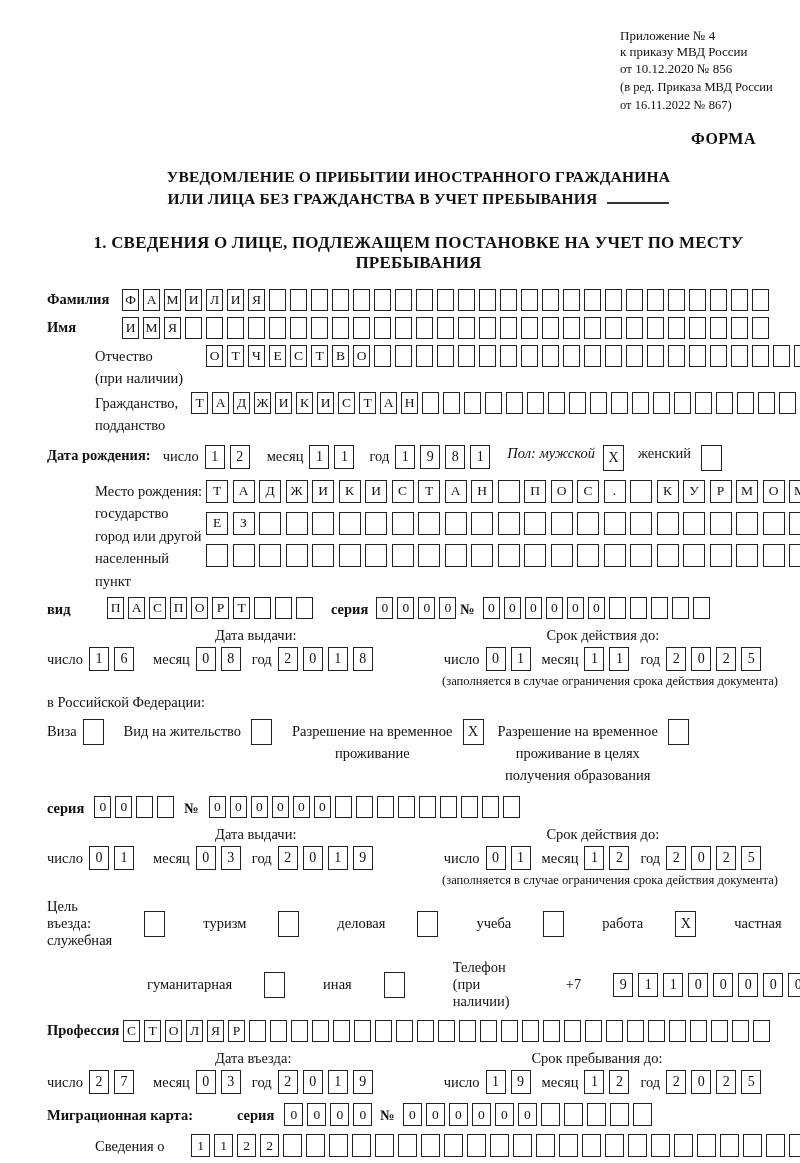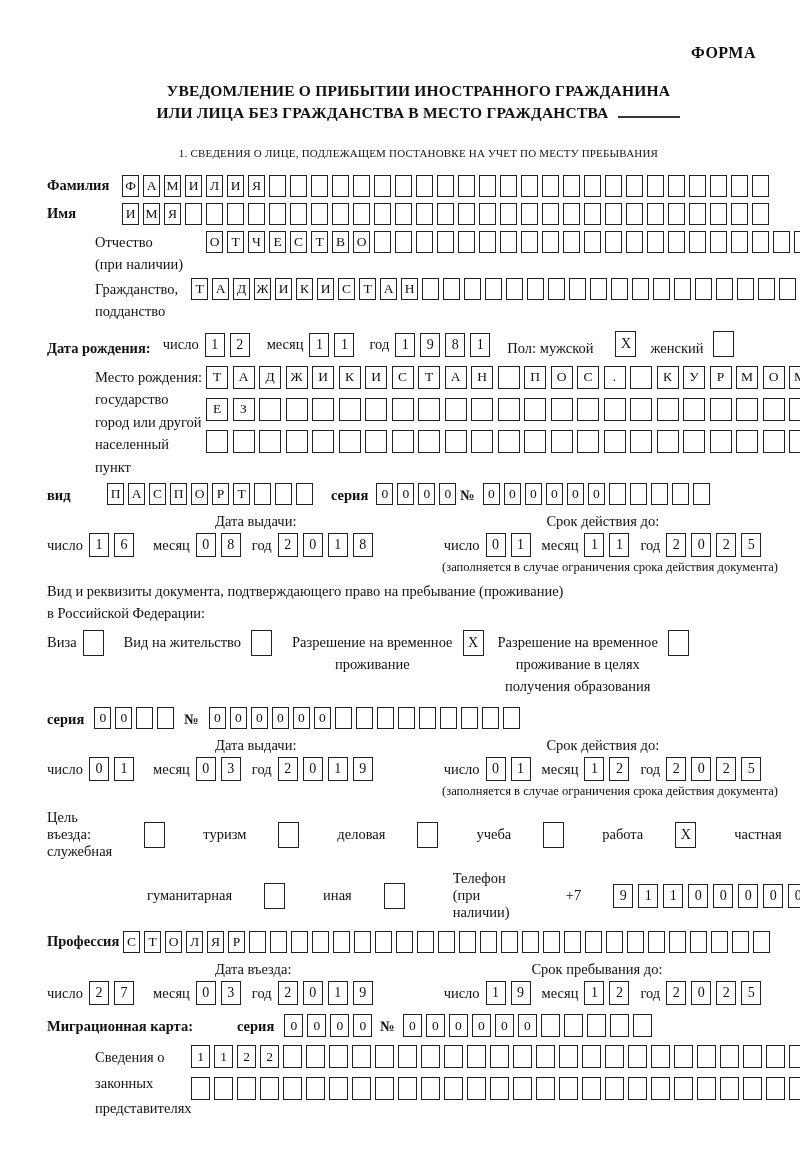--- a/index.html
+++ b/index.html
@@ -11,21 +11,21 @@
   }
   .page { padding:28px 10px 0 47px; width:800px; }
 
   .appendix { margin-left:573px; width:175px; line-height:1.25; font-size:13px; }
   .appendix .ed { font-size:12.5px; margin-top:3px; }
   .forma { text-align:right; padding-right:34px; font-weight:bold; margin-top:16px; font-size:16px; letter-spacing:.5px; }
 
   .title { text-align:center; font-weight:bold; font-size:15.5px; margin-top:18px; line-height:1.45; letter-spacing:.2px; }
   .blank-line { display:inline-block; width:62px; border-bottom:2px solid #333; height:14px; margin-left:10px; }
 
-  .section-heading { text-align:center; font-weight:normal; font-size:11px; margin-top:22px; letter-spacing:.2px; }
+  .section-heading { text-align:center; font-weight:bold; font-size:17px; margin-top:22px; letter-spacing:.2px; }
 
   .row { display:flex; align-items:flex-start; margin-top:6px; }
   .boxes { display:inline-flex; flex-wrap:nowrap; }
   .box {
     display:inline-flex; width:17px; height:22px; border:1.5px solid #222;
     margin-right:4px; align-items:center; justify-content:center;
     font-size:13.5px; flex:none;
   }
   .wide .box { width:22px; height:23px; margin-right:4.5px; }
   .mid  .box { width:19px; height:23px; margin-right:4px; }
@@ -34,21 +34,21 @@
 
   .lbl { flex:none; padding-top:2px;font-weight:bold; }
   .lbl-stack { flex:none; line-height:1.55;margin-left:48px; }
   .w75 { width:75px; } .w96 { width:96px; } .w111 { width:111px; } .gap14 { width:14px; flex:none; } .gap20 { width:20px; flex:none; }
 
   .center-bold { text-align:center; font-weight:bold; margin-top:10px; font-size:14.5px; }
 
   .date-header { display:flex; margin-top:8px; }
   .date-header span:first-child { margin-left:168px; }
   .date-header.hdr2 span:last-child { margin-left:240px; }
-  .date-row { display:flex; align-items:flex-end; margin-top:3px; }
+  .date-row { display:flex; align-items:flex-start; margin-top:3px; }
   .date-row .part { display:flex; align-items:center; }
   .date-row .part > span { margin-right:6px; }
   .date-row .right { margin-left:60px; }
   .footnote { text-align:right; font-size:12.6px; padding-right:12px; margin-top:3px; }
 
   .plain-line { margin-top:8px; }
 
   .permit-row { display:flex; align-items:flex-start; margin-top:8px; }
   .permit-row .opt { display:flex; align-items:flex-start; }
   .permit-row .opt-label { text-align:center; line-height:1.5; padding-top:2px; }
@@ -59,27 +59,34 @@
   .purpose-row .checkbox { margin-right:14px; }
 
   .stack-row { display:flex; margin-top:8px; }
   .stack-row .box-rows > .boxes { margin-bottom:9px; display:flex; }
 </style>
 </head>
 <body>
 
 <div class="page">
 
+  <div class="appendix">
+    <div>Приложение № 4</div>
+    <div>к приказу МВД России</div>
+    <div>от 10.12.2020 № 856</div>
+    <div class="ed">(в ред. Приказа МВД России</div>
+    <div class="ed">от 16.11.2022 № 867)</div>
+  </div>
 
   <div class="forma">ФОРМА</div>
 
   <div class="title">
     <div>УВЕДОМЛЕНИЕ О ПРИБЫТИИ ИНОСТРАННОГО ГРАЖДАНИНА</div>
     <div>
-      <span>ИЛИ ЛИЦА БЕЗ ГРАЖДАНСТВА В МЕСТО ГРАЖДАНСТВА</span><span class="blank-line"></span>
+      <span>ИЛИ ЛИЦА БЕЗ ГРАЖДАНСТВА В УЧЕТ ПРЕБЫВАНИЯ</span><span class="blank-line"></span>
     </div>
   </div>
 
   <div class="section-heading">1. СВЕДЕНИЯ О ЛИЦЕ, ПОДЛЕЖАЩЕМ ПОСТАНОВКЕ НА УЧЕТ ПО МЕСТУ ПРЕБЫВАНИЯ</div>
 
   <div class="row" style="margin-top:16px;">
     <span class="lbl w75">Фамилия</span>
     <span class="boxes">
         <span class="box">Ф</span>
         <span class="box">А</span>
@@ -244,21 +251,21 @@
           <span class="box">1</span>
         </span>
       <span style="margin-left:4px;">год</span>
       <span class="boxes">
           <span class="box">1</span>
           <span class="box">9</span>
           <span class="box">8</span>
           <span class="box">1</span>
         </span>
     </div>
-    <span style="margin-left:6px; margin-right:22px;">Пол: мужской</span>
+    <span style="margin-left:6px; margin-right:8px;font-style:italic;">Пол: мужской</span>
     <span class="boxes checkbox">
         <span class="box">X</span>
       </span>
     <span style="margin-left:14px; margin-right:10px;">женский</span>
     <span class="boxes checkbox">
         <span class="box"></span>
       </span>
   </div>
 
   <div class="stack-row" style="margin-top:9px;">
@@ -429,21 +436,20 @@
       <span class="boxes">
           <span class="box">2</span>
           <span class="box">0</span>
           <span class="box">2</span>
           <span class="box">5</span>
         </span>
     </div>
   </div>
   <div class="footnote">(заполняется в случае ограничения срока действия документа)</div>
 
-  <div class="plain-line">Вид и реквизиты документа, подтверждающего право на пребывание (проживание)</div>
   <div class="plain-line" style="margin-top:5px;">в Российской Федерации:</div>
 
   <div class="permit-row">
     <div class="opt">
       <span class="opt-label">Виза</span>
       <span class="boxes checkbox" style="margin-left:6px;">
           <span class="box"></span>
         </span>
     </div>
     <span class="gap20"></span>

